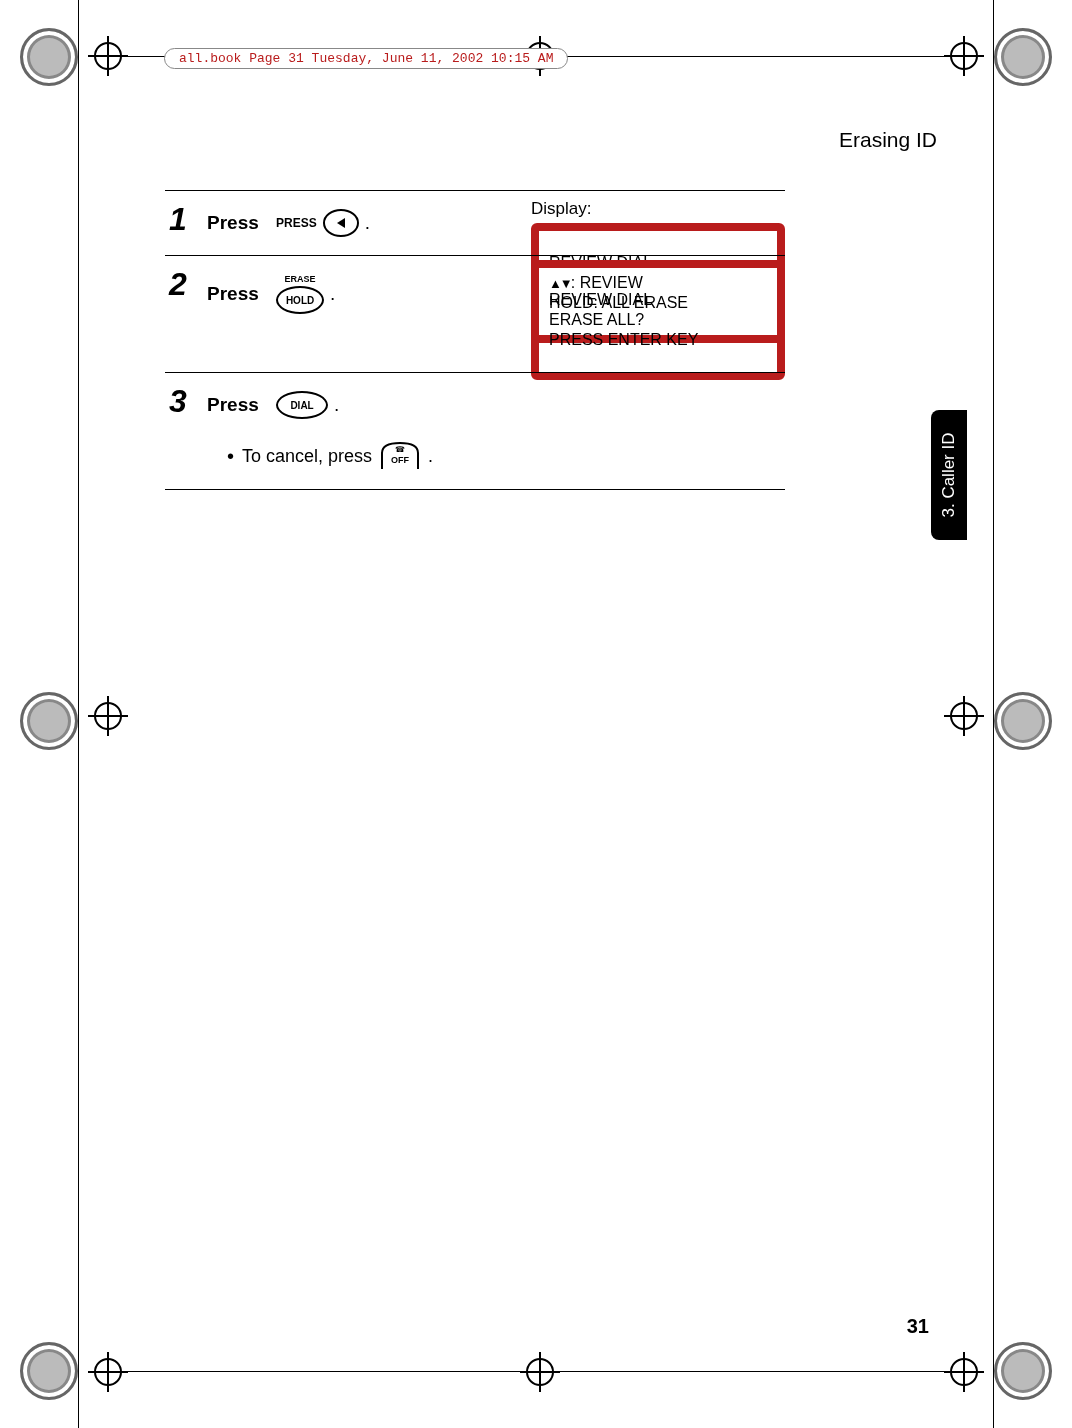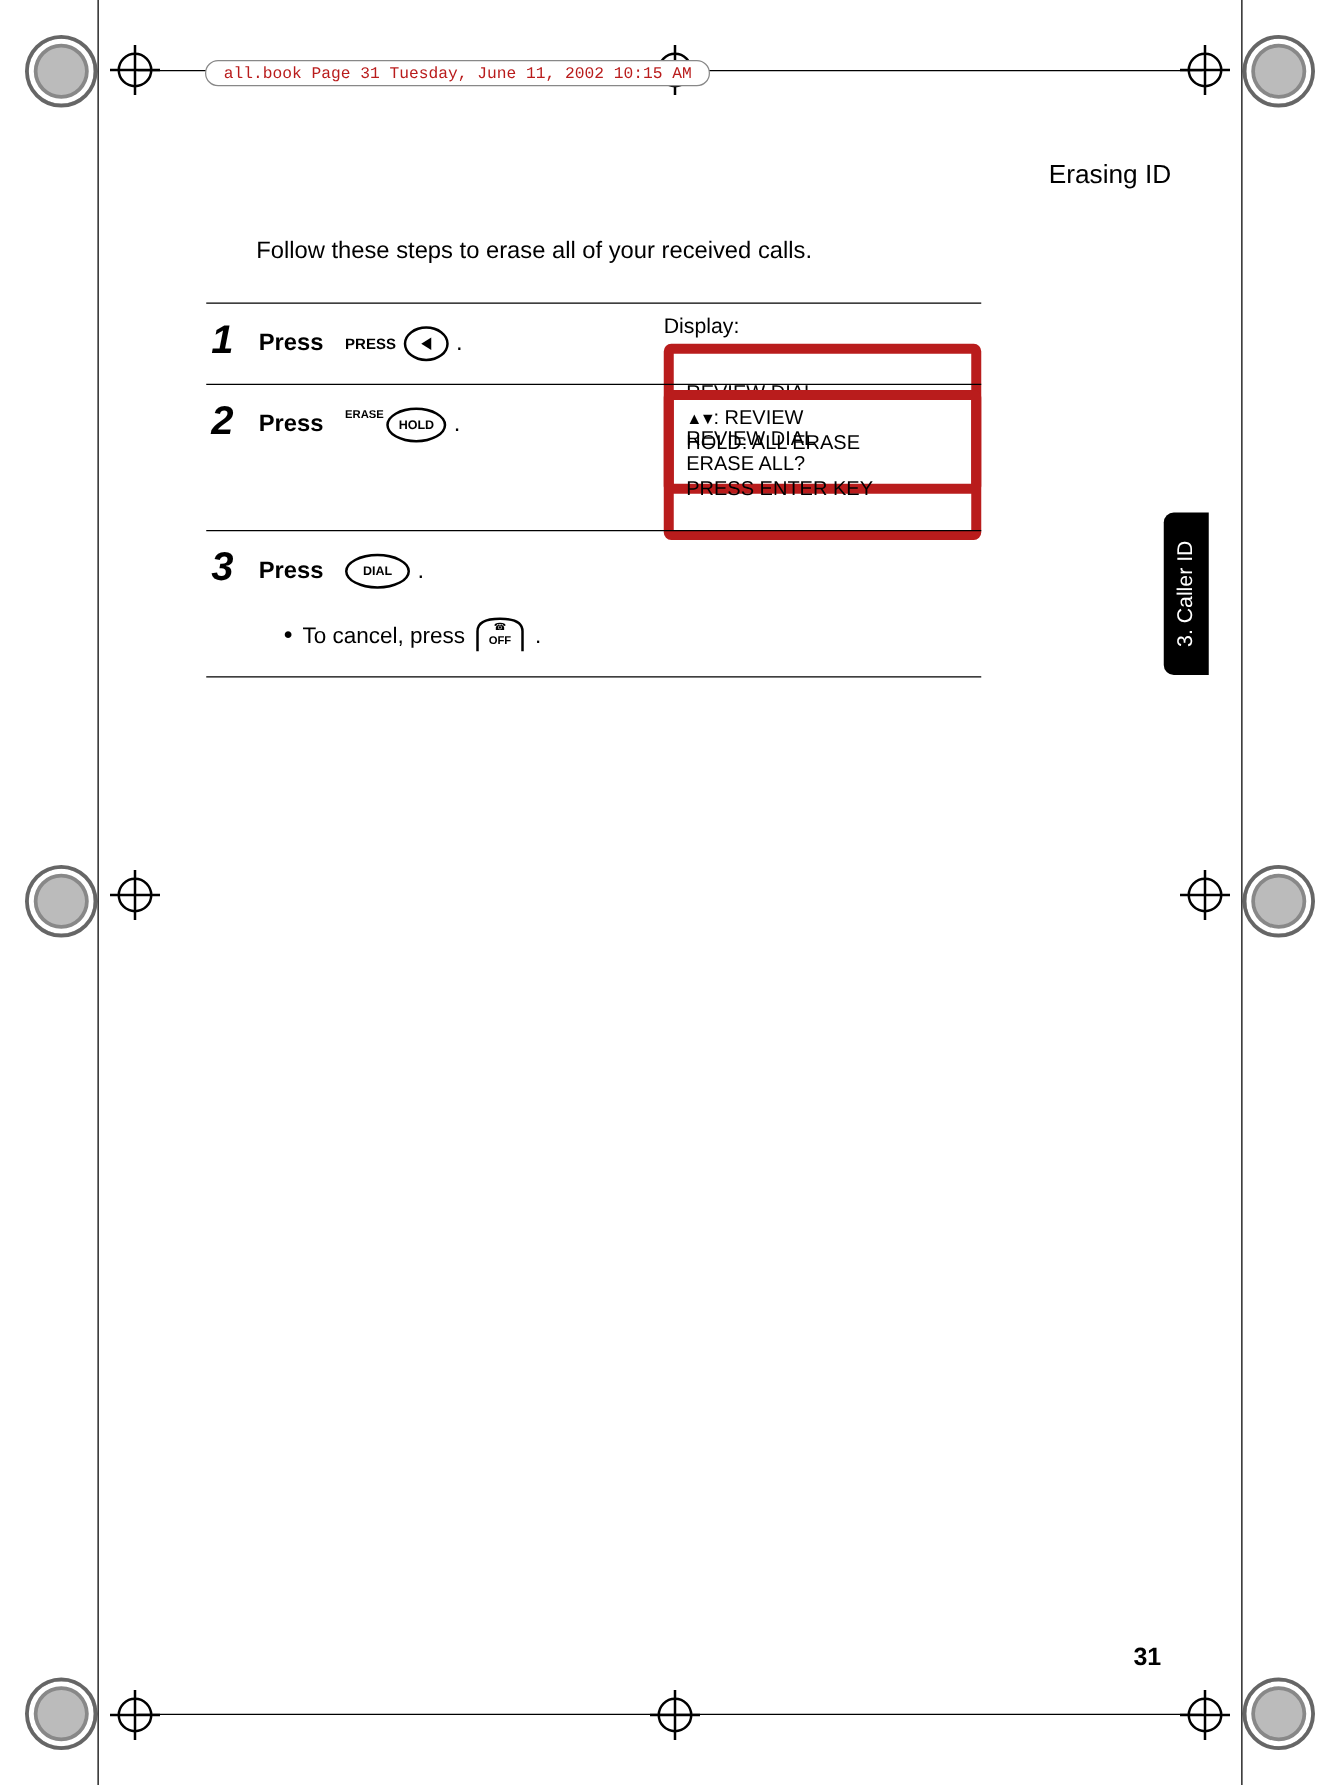--- a/index.html
+++ b/index.html
@@ -125,21 +125,21 @@
     border-radius: 50%;
     height: 24px;
     min-width: 24px;
     padding: 0 4px;
     font-size: 10px;
     font-weight: bold;
     position: relative;
     background:#fff;
   }
   .key-stack {
-    display:inline-flex; flex-direction:row; gap:2px;
+    display:inline-flex; flex-direction:column; align-items:center; gap:2px;
   }
 
   .display-col {
     position: absolute;
     right: 0;
     top: 8px;
     width: 254px;
   }
   .display-title {
     font-size: 17px;
@@ -258,21 +258,20 @@
 
 <div class="meta-footer">all.book  Page 31  Tuesday, June 11, 2002  10:15 AM</div>
 
 <div class="header-running">Erasing ID</div>
 
 <div class="side-tab">
   <span>3. Caller ID</span>
 </div>
 
 <div class="content">
-  <div class="intro">Follow these steps to erase all of your received calls.</div>
 
   <div class="steps">
 
     <div class="step">
       <div class="stepnum">1</div>
       <div class="stepbody">
         <span>Press</span>
         &nbsp;
         <span class="keylabel-small">PRESS</span>
         <span class="key-oval">

